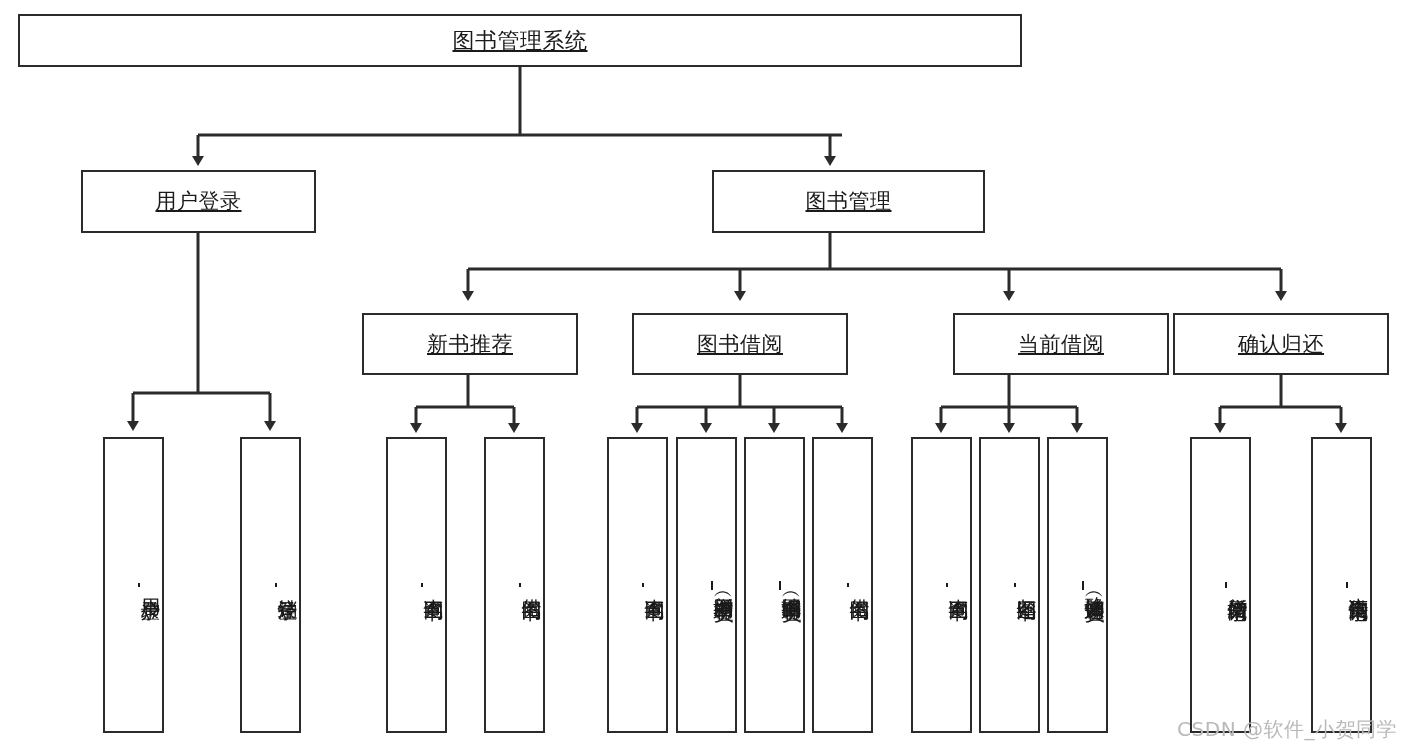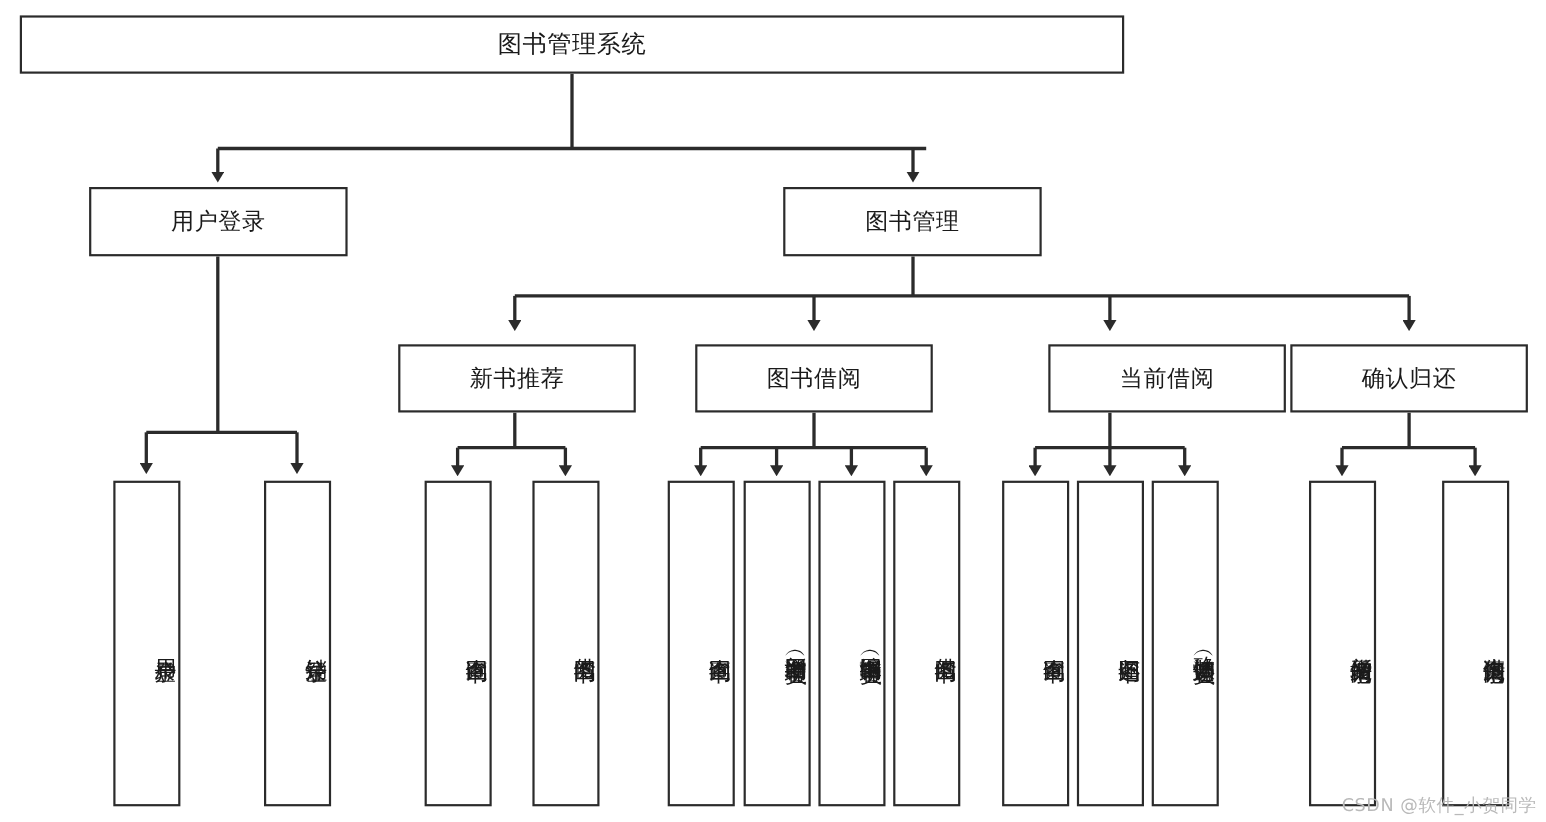--- a/index.html
+++ b/index.html
@@ -29,20 +29,21 @@
   .node {
     position: absolute;
     box-sizing: border-box;
     border: 2.5px solid #2b2b2b;
     background: #ffffff;
     display: flex;
     align-items: center;
     justify-content: center;
     color: #1a1a1a;
     z-index: 2;
+    text-decoration: underline;
   }
   .node.h {
     font-size: 21px;
     line-height: 1.15;
     letter-spacing: 0.5px;
     white-space: nowrap;
   }
   .node.root {
     font-size: 22px;
   }
@@ -59,21 +60,21 @@
   .node.v .vtxt {
     writing-mode: vertical-rl;
     text-orientation: upright;
     display: block;
     text-align: left;
   }
   .watermark {
     position: absolute;
     right: 8px;
     bottom: 4px;
-    font-size: 16px;
+    font-size: 20px;
     color: #b9b9b9;
     letter-spacing: 0.5px;
     white-space: nowrap;
     z-index: 5;
   }
 </style>
 </head>
 <body>
 
 <div id="canvas">
@@ -128,21 +129,21 @@
     </g>
   </svg>
 
   <div class="node h root" style="left:18px; top:14px; width:1004px; height:53px;">
     <span>图书管理系统</span>
   </div>
 
   <div class="node h" style="left:81px; top:170px; width:235px; height:63px;">
     <span>用户登录</span>
   </div>
-  <div class="node h" style="left:712px; top:170px; width:235px; height:63px;">
+  <div class="node h" style="left:712px; top:170px; width:273px; height:63px;">
     <span>图书管理</span>
   </div>
 
   <div class="node h" style="left:362px; top:313px; width:216px; height:62px;">
     <span>新书推荐</span>
   </div>
   <div class="node h" style="left:632px; top:313px; width:216px; height:62px;">
     <span>图书借阅</span>
   </div>
   <div class="node h" style="left:953px; top:313px; width:216px; height:62px;">

